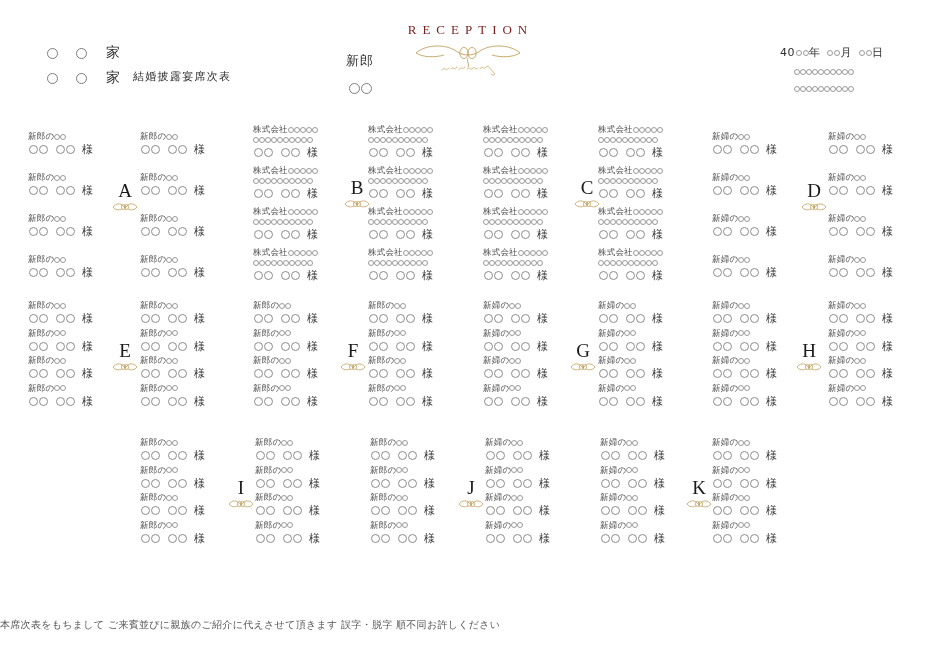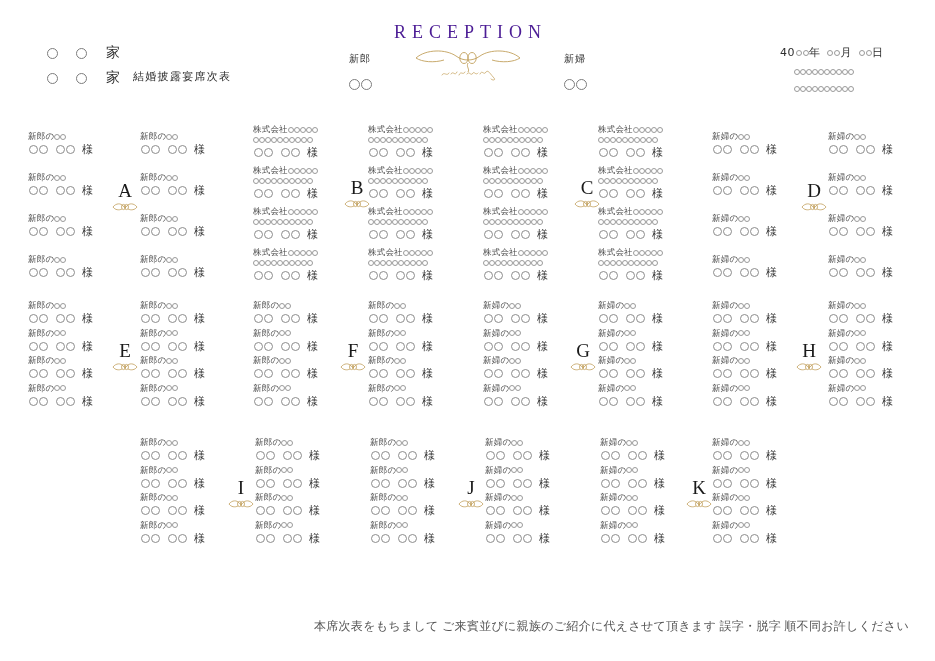--- a/index.html
+++ b/index.html
@@ -84,39 +84,39 @@
   .hdr-center {
     position: absolute;
     left: 0;
     right: 0;
     top: 22px;
     text-align: center;
     pointer-events: none;
   }
   .reception-title {
     font-family: "Liberation Serif", serif;
-    font-size: 18px;
+    font-size: 13px;
     letter-spacing: 6px;
-    color: #4c1d95;
+    color: #7f1d1d;
     text-indent: 6px;
   }
   .ornament-wrap {
     margin-top: 2px;
     height: 40px;
     display: flex;
     justify-content: center;
     align-items: center;
   }
 
   .hdr-person {
     position: absolute;
     text-align: center;
   }
   .hdr-person .lbl {
-    font-size: 10px;
+    font-size: 13px;
     color: #2e2e2e;
     letter-spacing: 1px;
     white-space: nowrap;
   }
   .hdr-person .pair {
     margin-top: 8px;
     white-space: nowrap;
   }
   .hdr-person .pair .circ.big { margin: 0 0.5px; }
   #groom-block { left: 330px; top: 52px; width: 60px; }
@@ -209,26 +209,24 @@
     align-items: center;
     margin-top: -1px;
   }
 
   
   .footer {
     position: absolute;
     left: 0;
     right: 26px;
     top: 618px;
-    text-align: right;
-    font-size: 12px;
+    font-size: 10px;
     color: #555;
     letter-spacing: 0.3px;
     white-space: nowrap;
-    font-family: Liberation Serif, serif;
   }
 </style>
 </head>
 <body>
 
 <div class="page">
 
   <div class="hdr-left">
     <div class="fam-block">
       <div class="fam-row">
@@ -268,26 +266,20 @@
       </svg>
     </div>
   </div>
 
   <div class="hdr-person" id="groom-block">
     <div class="lbl">新郎</div>
     <div class="pair">
       <span class="circ big"></span><span class="circ big"></span>
     </div>
   </div>
-  <div class="hdr-person" id="bride-block">
-    <div class="lbl">新婦</div>
-    <div class="pair">
-      <span class="circ big"></span><span class="circ big"></span>
-    </div>
-  </div>
 
   <div class="hdr-right">
     <div class="date-line">
       <span class="date-seg"><span>40</span><span class="circ sm"></span><span class="circ sm"></span><span>年</span></span><span class="date-seg"><span class="circ sm"></span><span class="circ sm"></span><span>月</span></span><span class="date-seg"><span class="circ sm"></span><span class="circ sm"></span><span>日</span></span>
     </div>
     <div class="venue-line"><span class="circ sm"></span><span class="circ sm"></span><span class="circ sm"></span><span class="circ sm"></span><span class="circ sm"></span><span class="circ sm"></span><span class="circ sm"></span><span class="circ sm"></span><span class="circ sm"></span><span class="circ sm"></span></div>
     <div class="venue-line"><span class="circ sm"></span><span class="circ sm"></span><span class="circ sm"></span><span class="circ sm"></span><span class="circ sm"></span><span class="circ sm"></span><span class="circ sm"></span><span class="circ sm"></span><span class="circ sm"></span><span class="circ sm"></span></div>
   </div>
 
   <div id="tables-layer">

